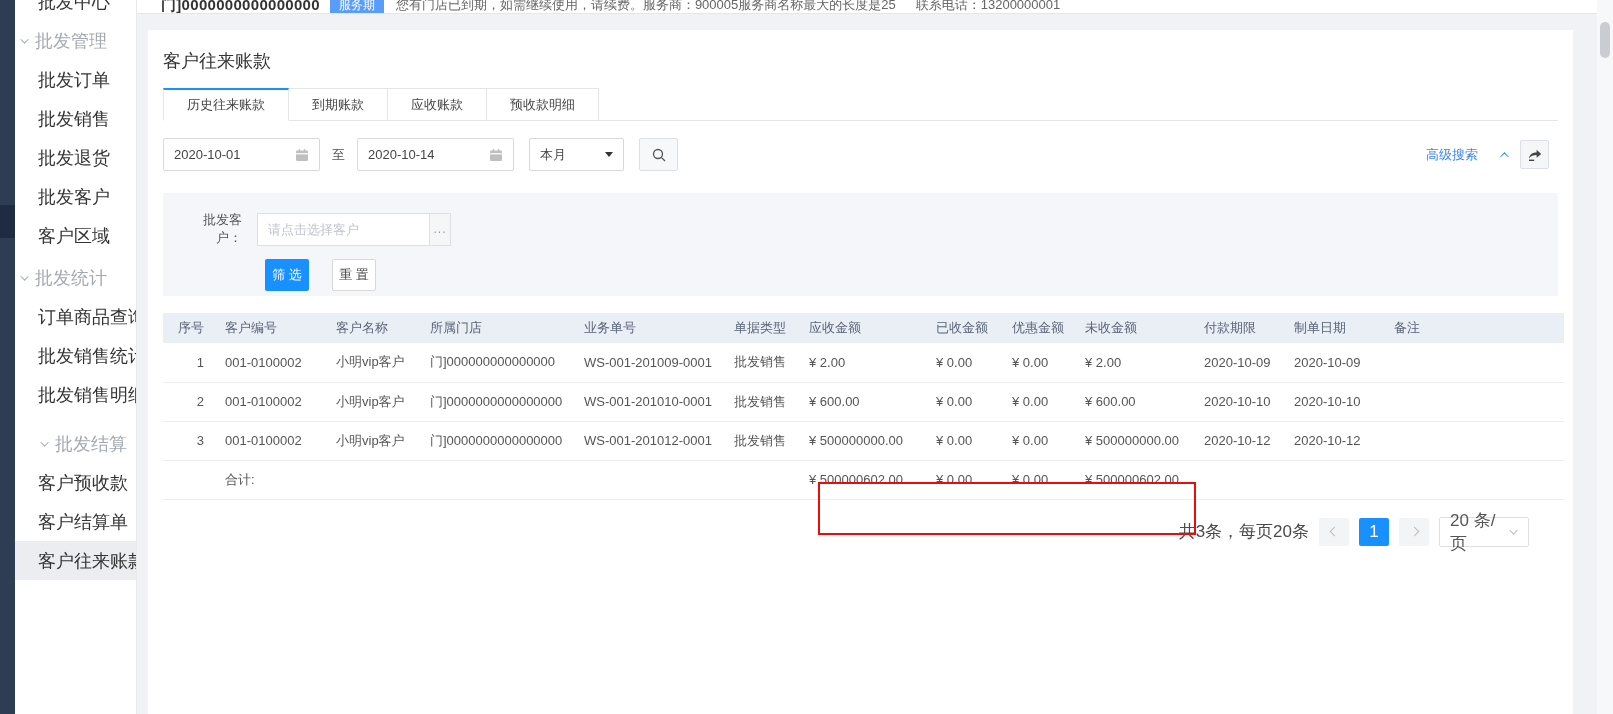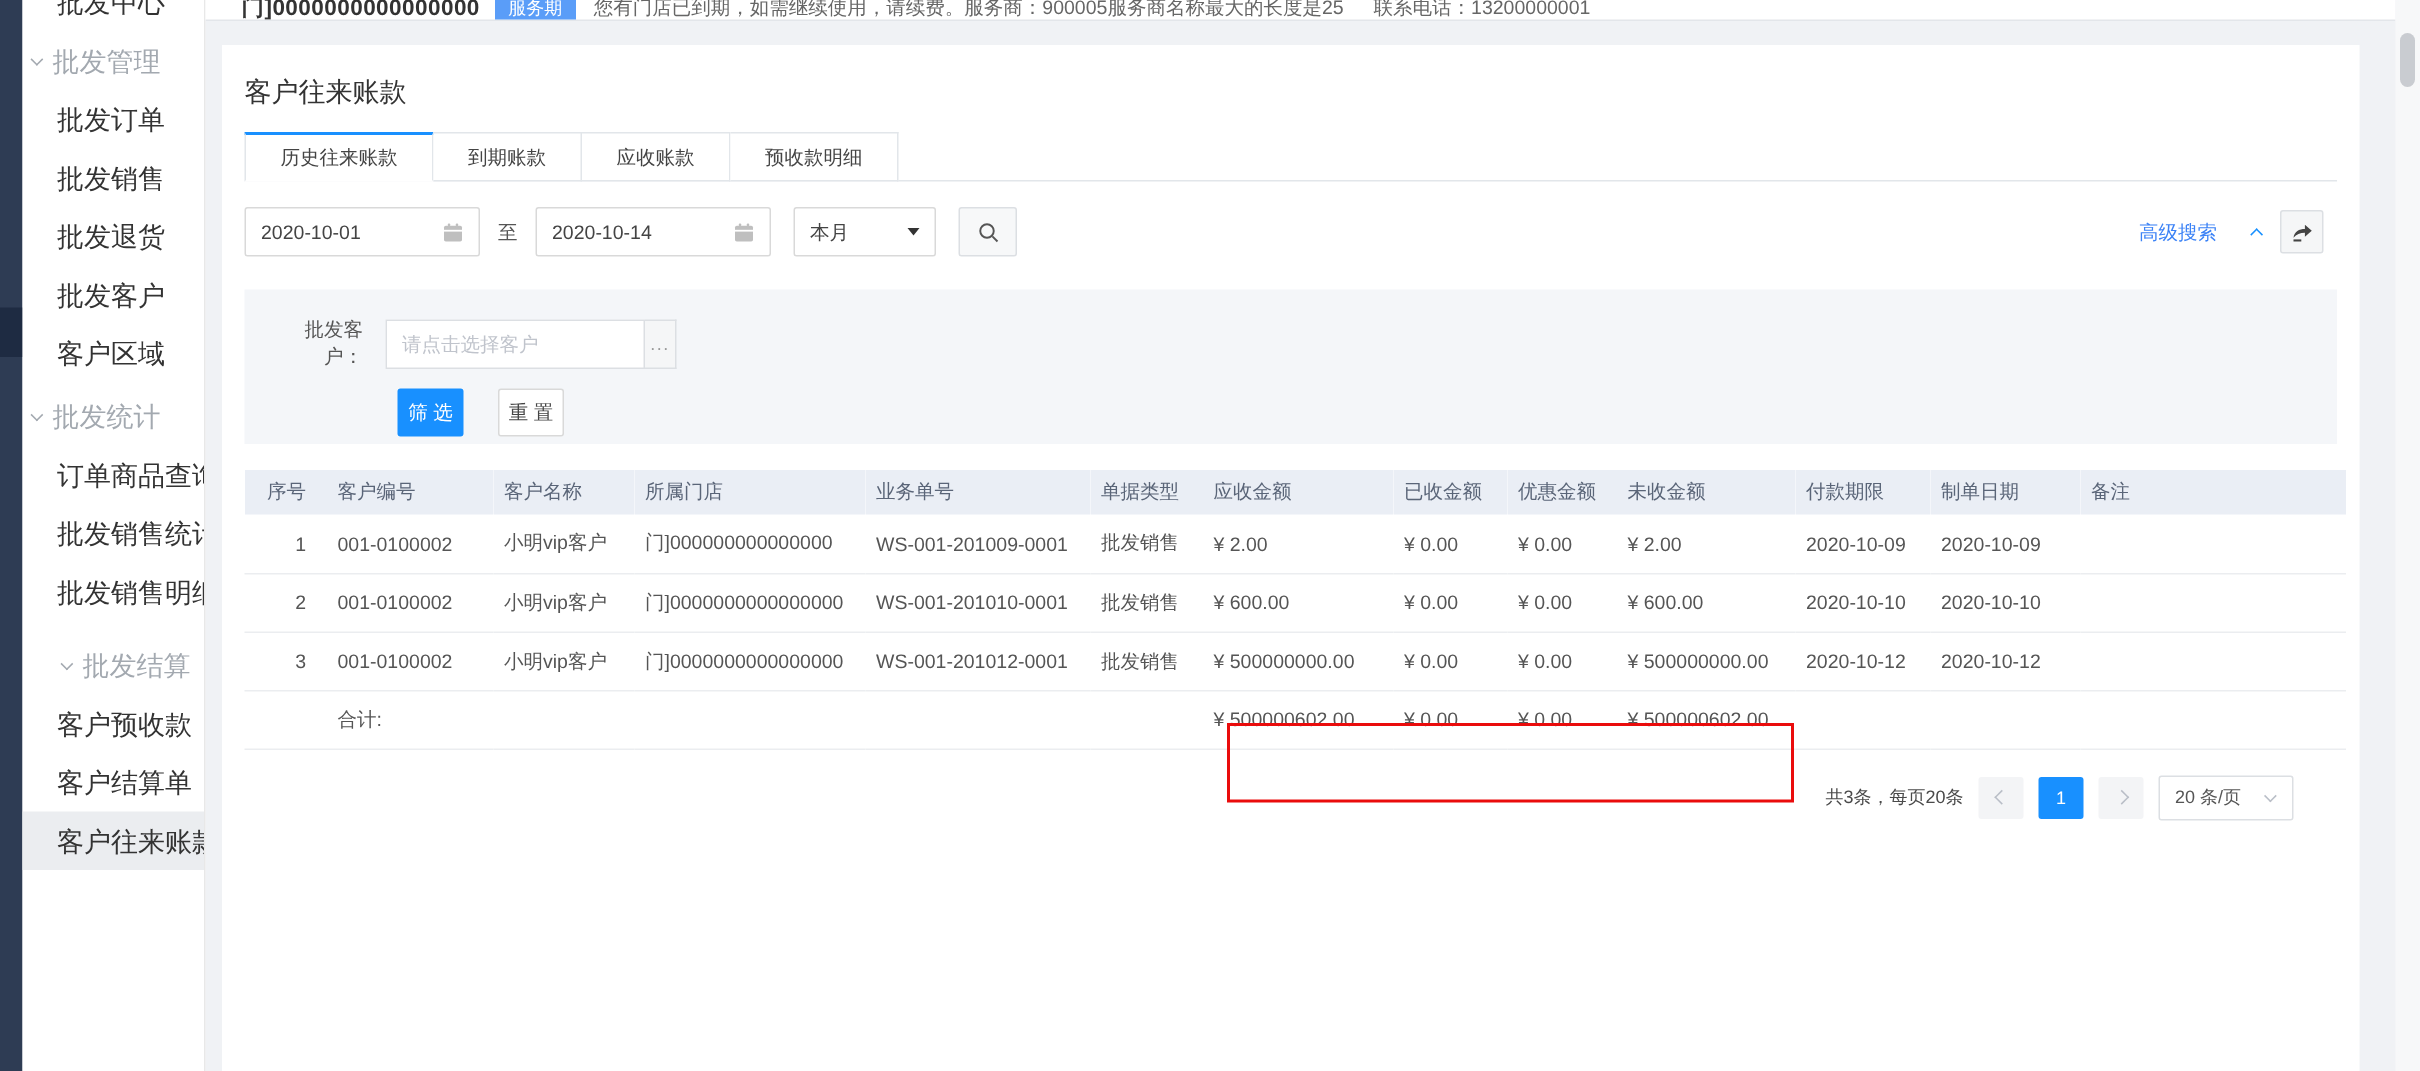--- a/index.html
+++ b/index.html
@@ -73,21 +73,21 @@
               font-size:12px; display:flex; align-items:center; justify-content:center; cursor:pointer; letter-spacing:1px; }
   .fp-row2 { margin-top:12px; padding-left:102px; display:flex; gap:23px; }
   .btn-filter { width:44px; height:32px; background:#1890ff; border:none; border-radius:2px; color:#fff; font-size:13px; cursor:pointer; }
   .btn-reset  { width:44px; height:32px; background:#fff; border:1px solid #d9d9d9; border-radius:2px; color:#444; font-size:13px; cursor:pointer; }
 
   table.acct { margin:17px 15px 0; width:1401px; border-collapse:collapse; table-layout:fixed; font-size:13px; }
   table.acct th { background:#eaeef5; color:#5a6578; font-weight:normal; height:30px; text-align:left; padding:0 0 0 7px; overflow:hidden; white-space:nowrap; }
   table.acct td { height:39px; border-bottom:1px solid #ebedf0; color:#555; padding:0 0 0 7px; overflow:hidden; white-space:nowrap; }
   table.acct th.num, table.acct td.num { text-align:right; padding-right:14px; }
 
-  .pagination { margin-top:17px; display:flex; justify-content:flex-end; align-items:center; gap:10px; padding-right:44px; font-size:12px; color:#4a4a4a;padding-left:20px; }
+  .pagination { margin-top:17px; display:flex; justify-content:flex-end; align-items:center; gap:10px; padding-right:44px; font-size:17px; color:#4a4a4a;padding-left:20px; }
   .pg-btn { width:30px; height:28px; background:#f3f4f6; border:none; border-radius:2px; display:flex; align-items:center; justify-content:center; cursor:pointer; }
   .pg-btn .chev { border-color:#b9bec7; width:7px; height:7px; }
   .chev.left  { transform: rotate(45deg); }
   .chev.right { transform: rotate(-135deg); }
   .pg-page { width:30px; height:28px; background:#1890ff; color:#fff; border-radius:2px; display:flex; align-items:center; justify-content:center; cursor:pointer; }
   .pg-size { width:90px; height:30px; background:#fff; border:1px solid #dcdfe3; border-radius:2px; color:#555;
              display:flex; align-items:center; justify-content:space-between; padding:0 10px; cursor:pointer; }
   .pg-size .chev { border-color:#b9bec7; }
 
   

